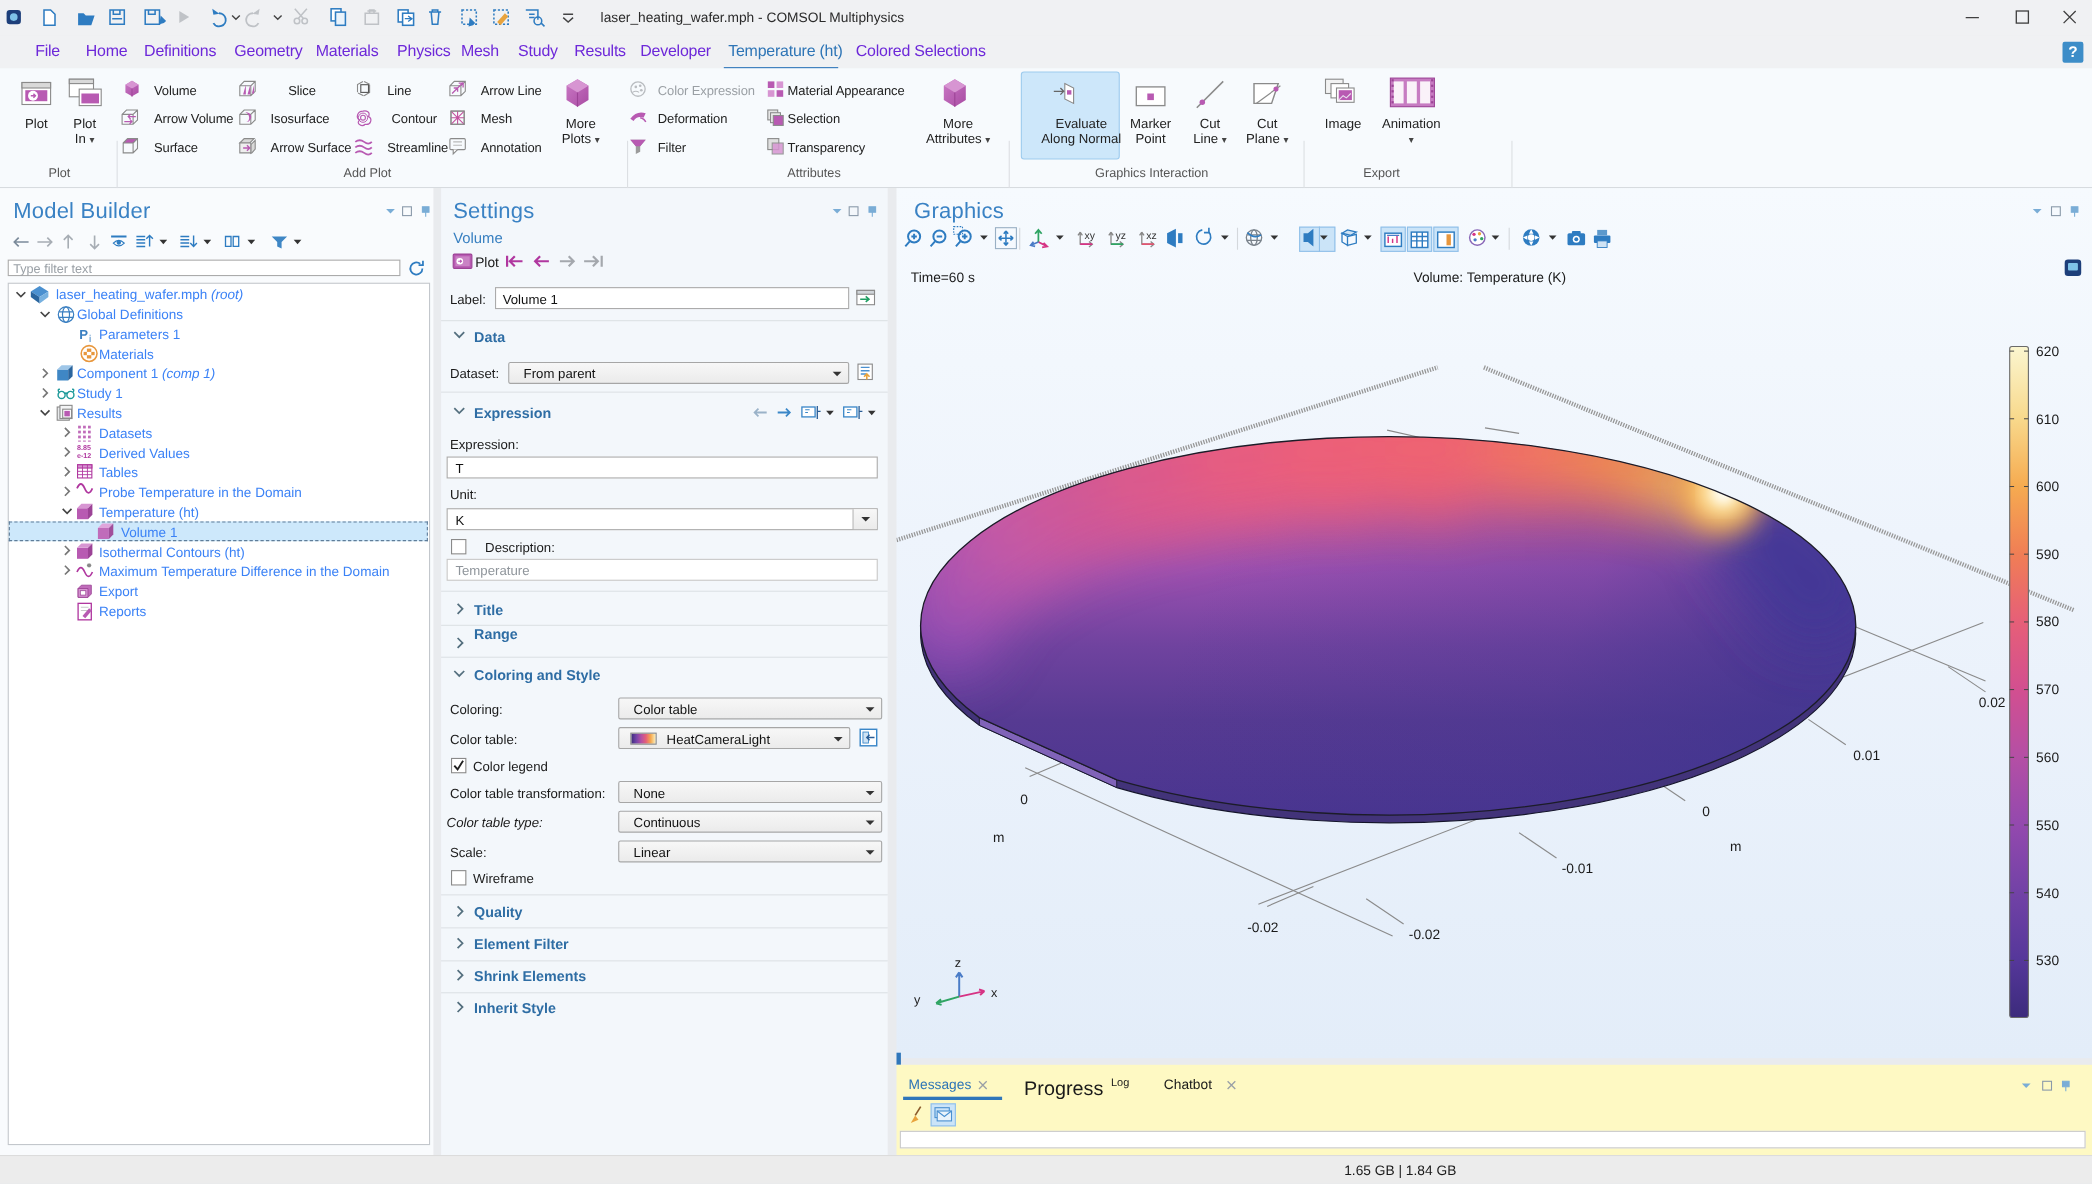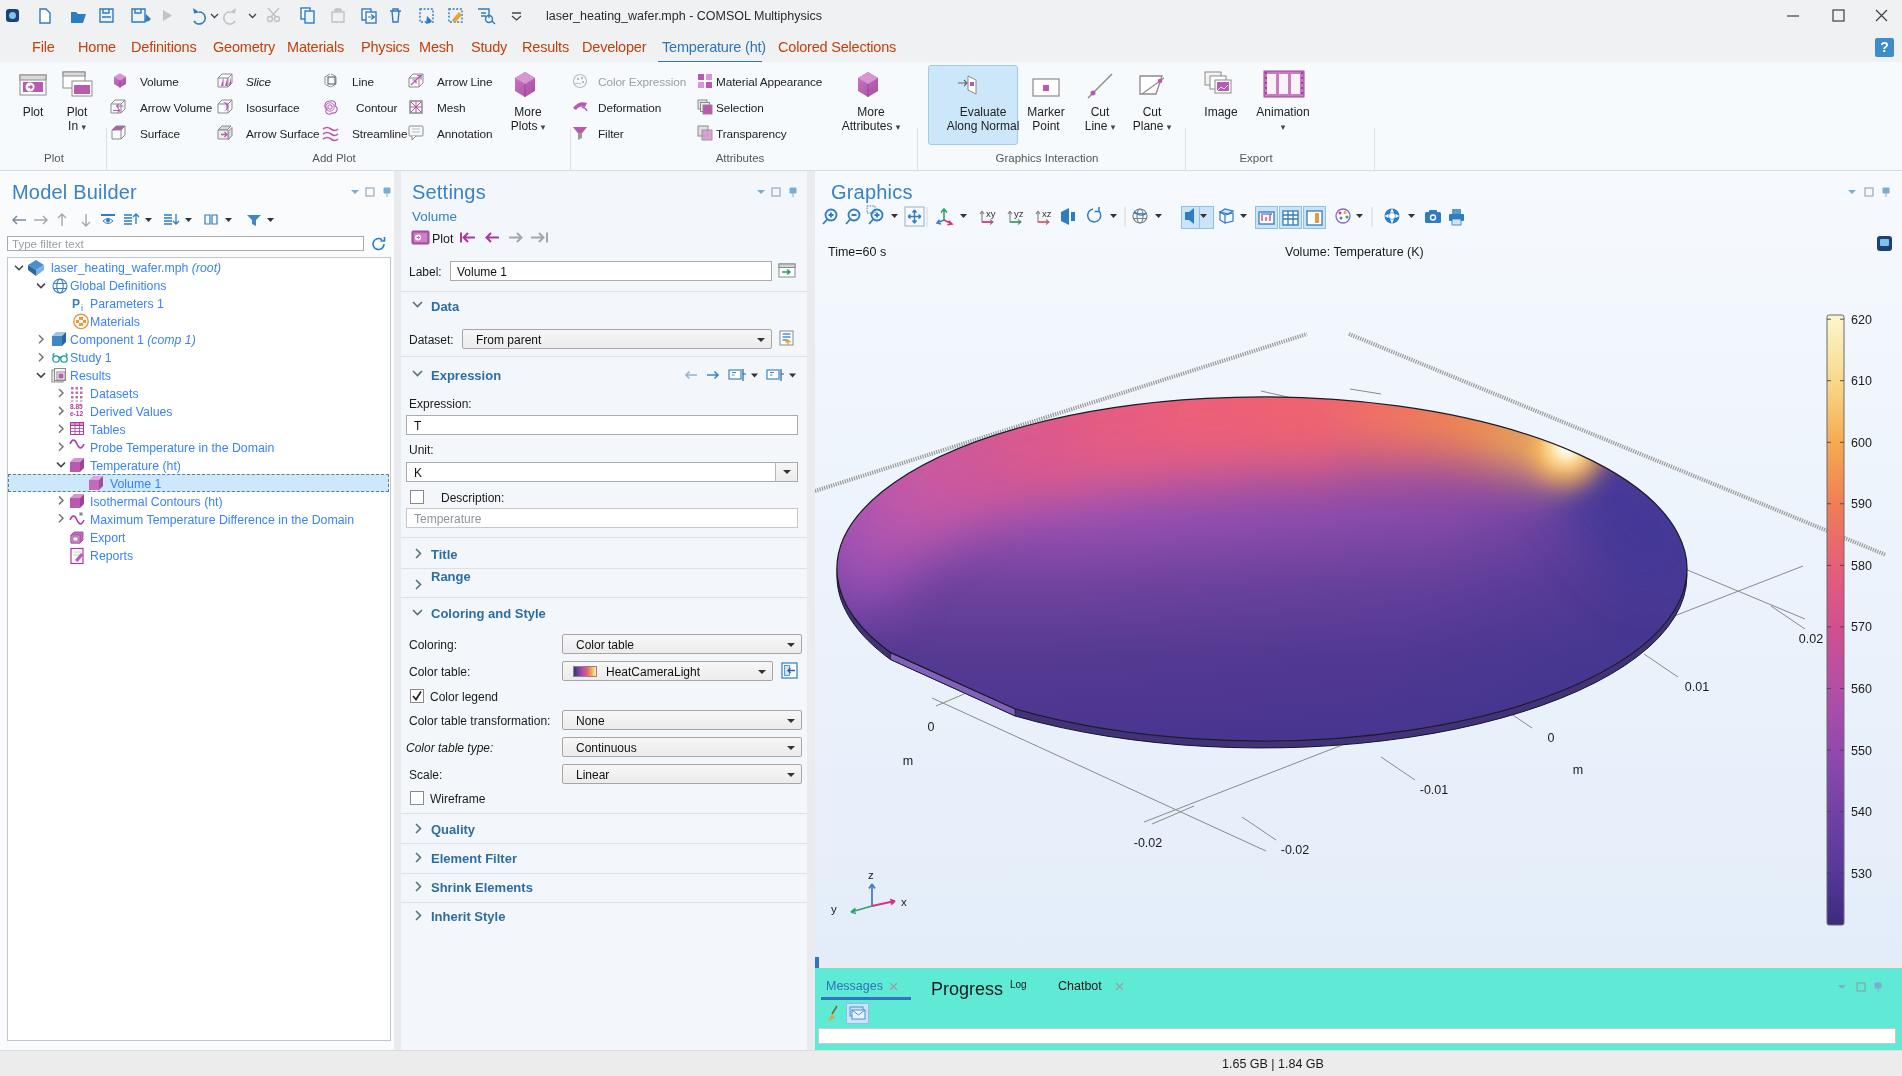--- a/index.html
+++ b/index.html
@@ -5,24 +5,24 @@
 * { margin:0; padding:0; box-sizing:border-box; }
 html,body { width:1902px; height:1076px; overflow:hidden; background:#e9ebee;
   font-family:"Liberation Sans", sans-serif; font-size:12px; color:#1a1a1a; }
 .abs { position:absolute; }
 #titlebar { position:absolute; left:0; top:0; width:1902px; height:32px; background:#f0f1f3; }
 #menubar { position:absolute; left:0; top:32px; width:1902px; height:30px; background:#f0f1f3; }
 #ribbon { position:absolute; left:0; top:62px; width:1902px; height:109px; background:#f7fafd; border-bottom:1px solid #d7dbdf; }
 #mbpanel { position:absolute; left:0; top:171px; width:394px; height:879px; background:#f9fbfd; }
 #setpanel { position:absolute; left:401px; top:171px; width:406px; height:879px; background:#f3f7fb; }
 #gfxpanel { position:absolute; left:815px; top:171px; width:1087px; height:791px; background:linear-gradient(180deg,#f6fafe 0%,#eef4fc 40%,#e3edf9 100%); }
-#msgpanel { position:absolute; left:815px; top:968px; width:1087px; height:82px; background:#5eead4; }
+#msgpanel { position:absolute; left:815px; top:968px; width:1087px; height:82px; background:#fef9c3; }
 #statusbar { position:absolute; left:0; top:1050px; width:1902px; height:26px; background:#ececec; border-top:1px solid #dcdcdc; }
 .ptitle { font-size:20px; color:#3a82c4; letter-spacing:0.2px; }
-.menuitem { position:absolute; top:7px; font-size:14.5px; color:#c2410c; letter-spacing:-0.2px; }
+.menuitem { position:absolute; top:7px; font-size:14.5px; color:#6d28d9; letter-spacing:-0.2px; }
 .grplabel { position:absolute; top:90px; font-size:11.5px; color:#555; text-align:center; }
 .vsep { position:absolute; top:66px; height:99px; width:1px; background:#dcdfe3; }
 .bigbtn { position:absolute; top:66px; text-align:center; font-size:12px; color:#222; }
 .smallbtn { position:absolute; height:22px; font-size:11.8px; color:#222; white-space:nowrap; letter-spacing:-0.1px; }
 .dd { position:absolute; height:20px; background:linear-gradient(180deg,#f7f7f7,#ebebeb); border:1px solid #a6a6a6; border-radius:2px; font-size:12px; color:#111; }
 .dd .arr { position:absolute; right:6px; top:8px; width:0; height:0; border-left:4px solid transparent; border-right:4px solid transparent; border-top:4.5px solid #333; }
 .inp { position:absolute; background:#fff; border:1px solid #ababab; font-size:12px; color:#111; }
 .seclbl { font-size:13px; color:#2e6da4; font-weight:bold; }
 .chk { position:absolute; width:14px; height:14px; background:#fff; border:1px solid #8a8a8a; }
 .divider { position:absolute; left:0; width:406px; height:1px; background:#dde1e5; }
@@ -270,21 +270,21 @@
 <div class="bigbtn" style="left:831px;top:43px;width:80px;">More<br>Attributes <span style="font-size:9px;color:#444;">▾</span></div>
 <div class="bigbtn" style="left:928px;top:43px;width:110px;">Evaluate<br>Along Normal</div>
 <div class="bigbtn" style="left:1016px;top:43px;width:60px;">Marker<br>Point</div>
 <div class="bigbtn" style="left:1072px;top:43px;width:56px;">Cut<br>Line <span style="font-size:9px;color:#444;">▾</span></div>
 <div class="bigbtn" style="left:1124px;top:43px;width:56px;">Cut<br>Plane <span style="font-size:9px;color:#444;">▾</span></div>
 <div class="bigbtn" style="left:1191px;top:43px;width:60px;">Image</div>
 <div class="bigbtn" style="left:1248px;top:43px;width:70px;">Animation<br><span style="font-size:9px;color:#444;">▾</span></div>
 <div class="smallbtn" style="left:140px;top:13px;">Volume</div>
 <div class="smallbtn" style="left:140px;top:39px;">Arrow Volume</div>
 <div class="smallbtn" style="left:140px;top:65px;">Surface</div>
-<div class="smallbtn" style="left:246px;top:13px;font-style:italic;">Slice</div>
+<div class="smallbtn" style="left:262px;top:13px;">Slice</div>
 <div class="smallbtn" style="left:246px;top:39px;">Isosurface</div>
 <div class="smallbtn" style="left:246px;top:65px;">Arrow Surface</div>
 <div class="smallbtn" style="left:352px;top:13px;">Line</div>
 <div class="smallbtn" style="left:356px;top:39px;">Contour</div>
 <div class="smallbtn" style="left:352px;top:65px;">Streamline</div>
 <div class="smallbtn" style="left:437px;top:13px;">Arrow Line</div>
 <div class="smallbtn" style="left:437px;top:39px;">Mesh</div>
 <div class="smallbtn" style="left:437px;top:65px;">Annotation</div>
 <div class="smallbtn" style="left:598px;top:13px;color:#9a9fa4;">Color Expression</div>
 <div class="smallbtn" style="left:598px;top:39px;">Deformation</div>

